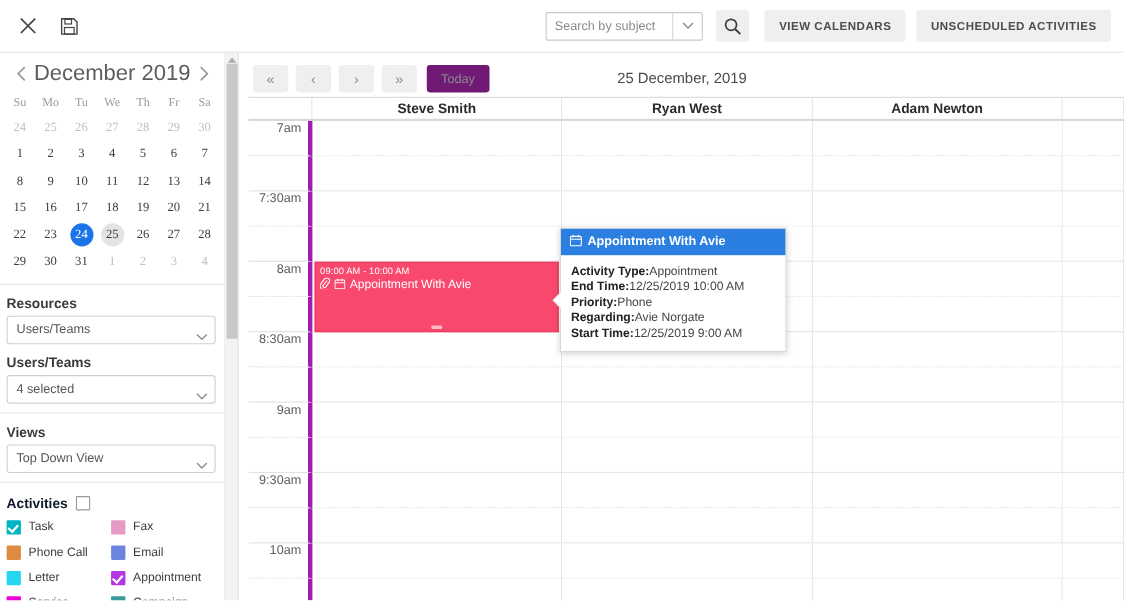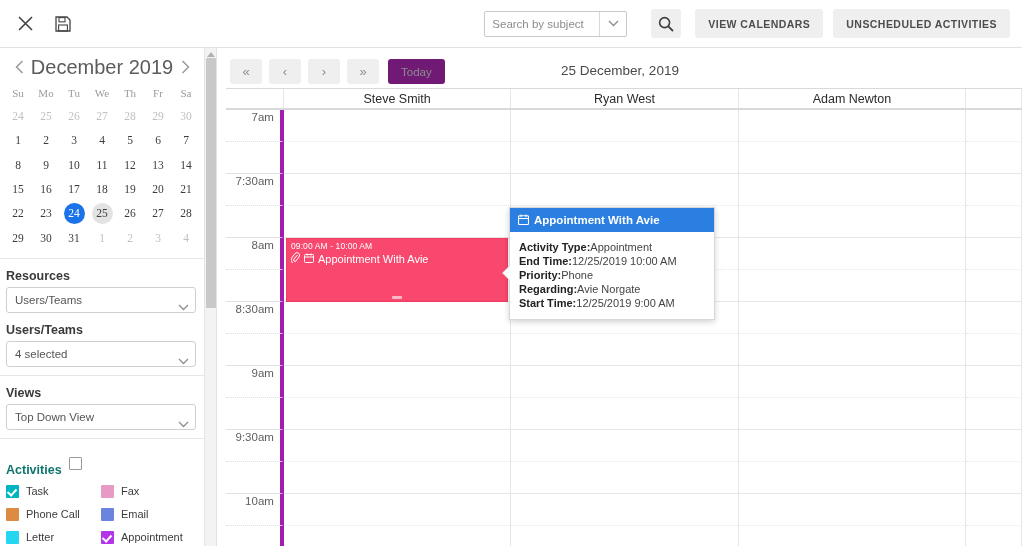--- a/index.html
+++ b/index.html
@@ -22,21 +22,21 @@
     width: 26px; height: 26px; margin-left: 12px;
     display: flex; align-items: center; justify-content: center;
     cursor: pointer; color: #4a4a4a;
   }
   .tb-icon svg { display: block; }
   .tb-spacer { flex: 1; }
 
   .search-wrap {
     display: flex; align-items: center; height: 26px;
     border: 1px solid #c9c9c9; background: #fff; border-radius: 2px;
-    margin-right: 24px;
+    margin-right: 12px;
   }
   .search-input {
     width: 114px; height: 24px; border: 0; outline: 0;
     font-size: 11.5px; color: #555; padding: 0 7px;
     font-family: "Liberation Sans", sans-serif; background: transparent;
   }
   .search-input::placeholder { color: #8c8c8c; }
   .search-caret {
     width: 27px; height: 24px; border-left: 1px solid #d8d8d8;
     display: flex; align-items: center; justify-content: center; cursor: pointer;
@@ -115,21 +115,21 @@
   .sb-select .chev {
     position: absolute; right: 8px; top: 50%; margin-top: -3px;
     width: 9px; height: 6px; color: #8e8e8e;
   }
 
   
   .act-head {
     display: flex; align-items: center; gap: 7px;
     padding: 12px 0 6px 6px;
   }
-  .act-head .t { font-size: 12.5px; font-weight: bold; color: #0f766e; margin-top: 12px; }
+  .act-head .t { font-size: 12.5px; font-weight: bold; color: #0f172a; }
   .act-box {
     width: 13px; height: 13px; border: 1px solid #999; background: #fff;
     border-radius: 1px; cursor: pointer;
   }
   .act-grid {
     display: grid; grid-template-columns: 95px 95px;
     column-gap: 0; row-gap: 0; padding-left: 6px;
   }
   .act-item { display: flex; align-items: flex-start; gap: 7px; height: 23px; cursor: pointer; }
   .act-item.tall { height: 30px; }
@@ -170,21 +170,21 @@
   
   .grid-head {
     position: absolute; left: 8px; top: 40px; right: 0; height: 22px;
     border-top: 1px solid #d9d9d9; border-bottom: 2px solid #d9d9d9;
     display: flex;
   }
   .gh-time { width: 58px; border-right: 1px solid #e6e6e6; height: 100%; }
   .gh-col {
     width: 228px; height: 100%; border-right: 1px solid #e6e6e6;
     display: flex; align-items: center; justify-content: center;
-    font-size: 12.5px; font-weight: normal; color: #2b2b2b;
+    font-size: 12.5px; font-weight: bold; color: #2b2b2b;
   }
   .gh-col.partial { width: 56px; }
 
   
   .grid-body {
     position: absolute; left: 8px; top: 62px; right: 0; bottom: 0;
     overflow: hidden;
   }
   .slot-row { display: flex; height: 32px; position: relative; }
   .slot-time {

